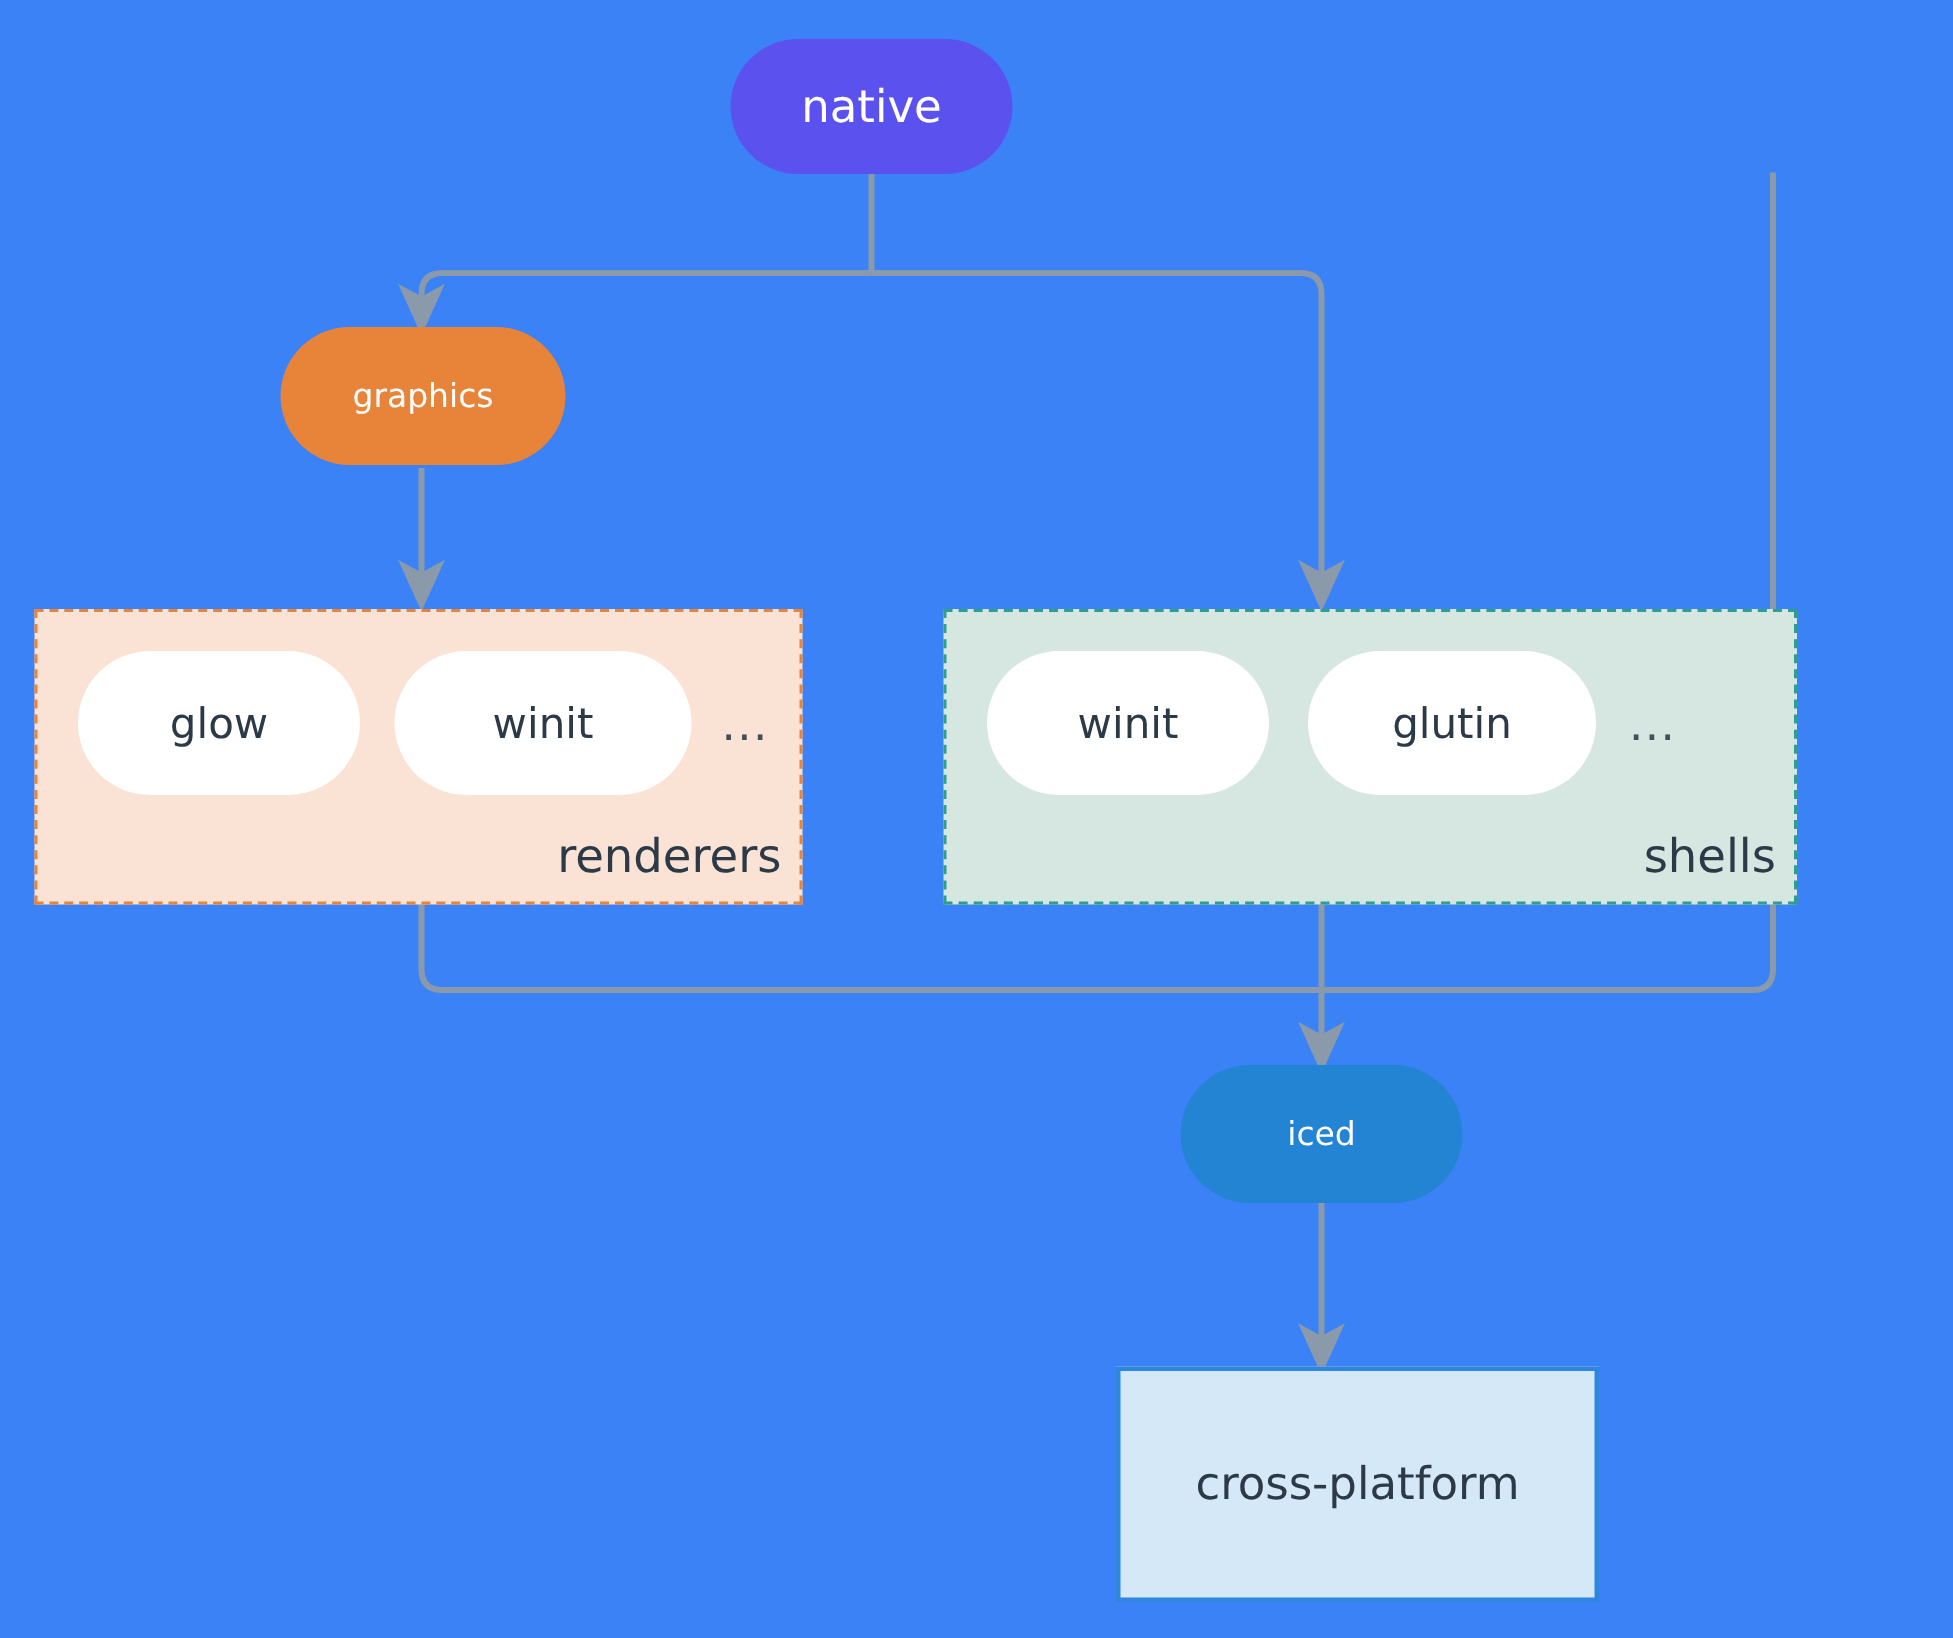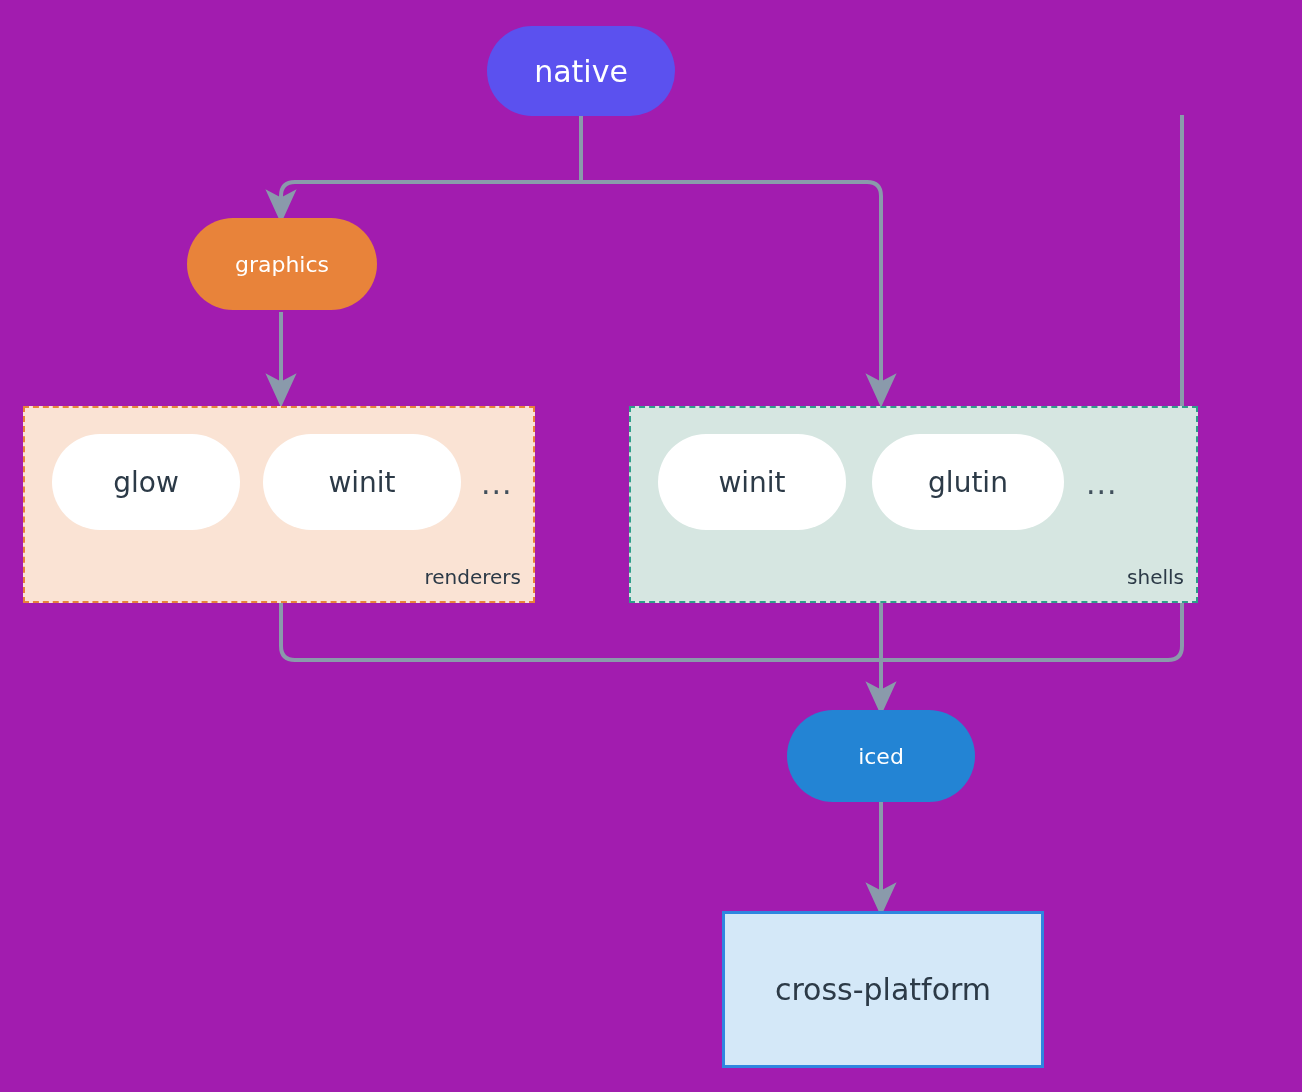--- a/index.html
+++ b/index.html
@@ -7,21 +7,21 @@
     padding: 0;
     background: #000000;
   }
   body {
     font-family: "DejaVu Sans", "Liberation Sans", sans-serif;
   }
   #stage {
     position: relative;
     width: 1302px;
     height: 1092px;
-    background: #a21caf;
+    background: #3b82f6;
     overflow: hidden;
   }
   #edges {
     position: absolute;
     left: 0;
     top: 0;
     width: 1302px;
     height: 1092px;
     pointer-events: none;
   }
@@ -65,21 +65,21 @@
   .group-renderers {
     background: #fae3d4;
     border: 2px dashed #e8833a;
   }
   .group-shells {
     background: #d6e6e1;
     border: 2px dashed #2f9e8b;
   }
   .group-label {
     position: absolute;
-    font-size: 20px;
+    font-size: 31px;
     color: #2c3a47;
     white-space: nowrap;
   }
   .ellipsis {
     position: absolute;
     font-size: 30px;
     color: #41505c;
     letter-spacing: 1px;
     white-space: nowrap;
   }
@@ -159,19 +159,19 @@
       <span>glutin</span>
     </div>
     <div class="ellipsis" style="left:455px; top:58px;">...</div>
     <div class="group-label" style="right:12px; bottom:12px;">shells</div>
   </div>
 
   <div class="node pill pill-blue" style="left:787px; top:710px; width:188px; height:92px;">
     <span>iced</span>
   </div>
 
-  <div class="app-box" style="left:722px; top:911px; width:322px; height:157px;">
+  <div class="app-box" style="left:744px; top:911px; width:322px; height:157px;">
     <div>
       <div>cross-platform</div>
     </div>
   </div>
 
 </div>
 
 </body></html>

